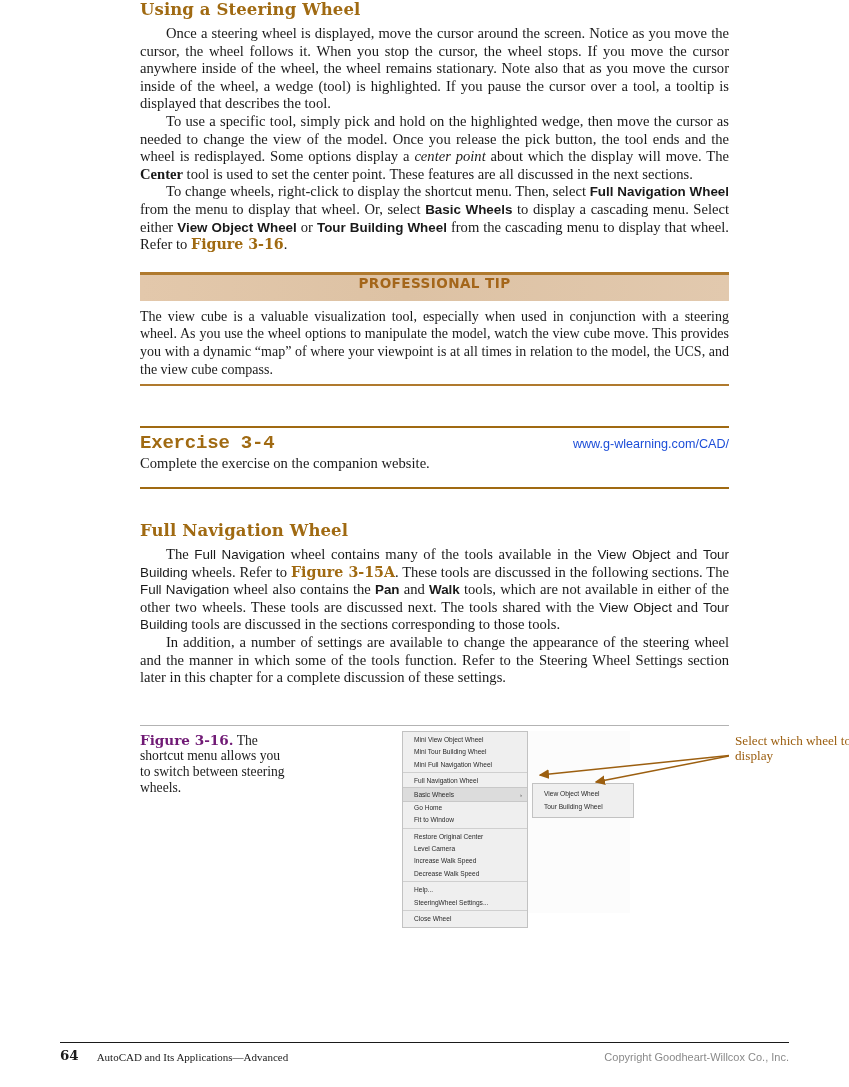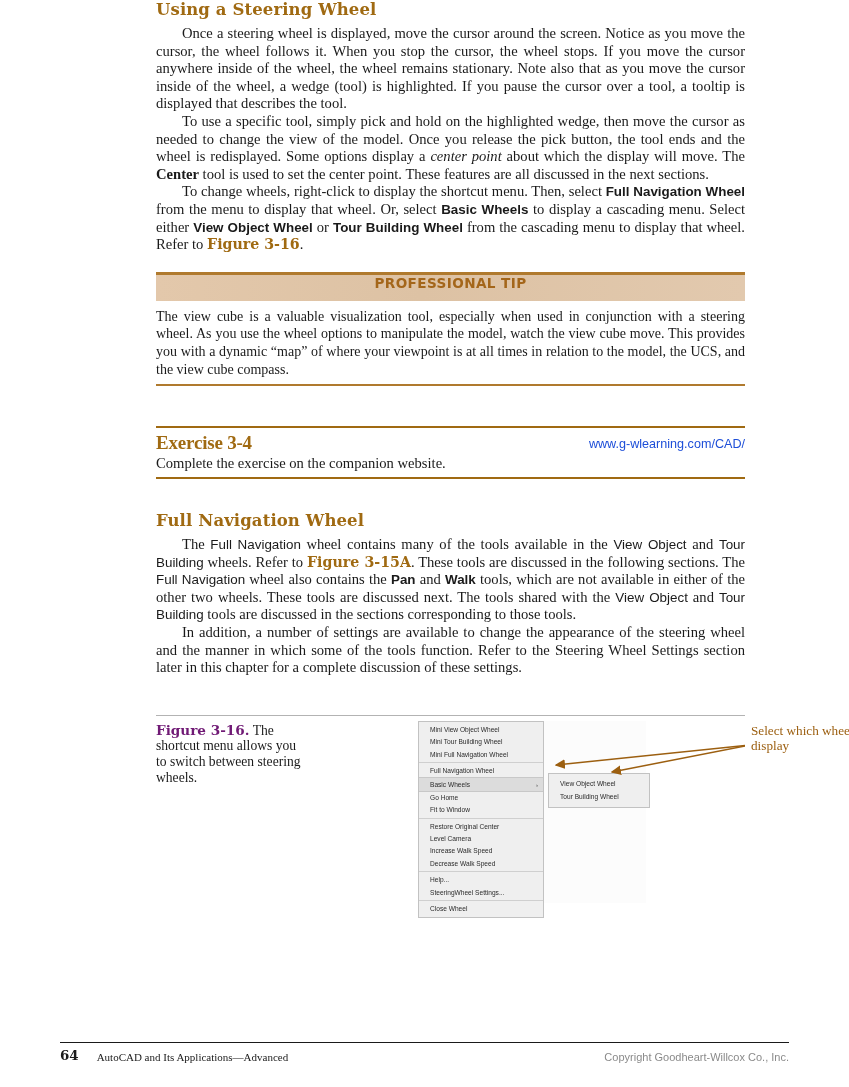--- a/index.html
+++ b/index.html
@@ -9,21 +9,21 @@
   body {
     width: 849px;
     height: 1087px;
     position: relative;
     font-family: "Liberation Serif", serif;
     color: #1a1a1a;
     overflow: hidden;
   }
   .page {
     position: absolute;
-    left: 156px;
+    left: 140px;
     top: 0;
     width: 589px;
   }
 
   
   h2.section-head {
     font-family: "DejaVu Serif", serif;
     font-weight: bold;
     color: #a06a12;
     font-size: 16.5px;
@@ -70,36 +70,36 @@
     padding-top: 7px;
     padding-bottom: 6px;
   }
   .tip-rule { border-top: 2px solid #b07a2e; }
 
   
   .exercise { margin-top: 40px; }
   .ex-rule-top { border-top: 2px solid #a06a12; }
   .ex-inner { display: flex; align-items: flex-end; justify-content: space-between; padding-top: 4px; }
   .ex-title {
-    font-family: Liberation Serif, serif;
+    font-family: Liberation Mono, monospace;
     font-weight: bold;
     font-size: 19px;
     color: #a06a12;
     letter-spacing: -0.2px;
   }
   .ex-url {
     font-family: "Liberation Sans", sans-serif;
     font-size: 12.6px;
     color: #1d4ed8;
     padding-bottom: 3px;
   }
   .ex-desc {
     font-family: "Liberation Serif", serif;
     font-size: 14.6px;
-    padding-top: 1px; padding-bottom: 5px;
+    padding-top: 1px; padding-bottom: 15px;
   }
   .ex-rule-bot { border-top: 2px solid #a06a12; }
 
   
   .figure-block { margin-top: 38px; position: relative; }
   .fig-rule { border-top: 1px solid #b3b3b3; }
   .fig-caption {
     position: absolute;
     left: 0; top: 8px;
     width: 150px;

